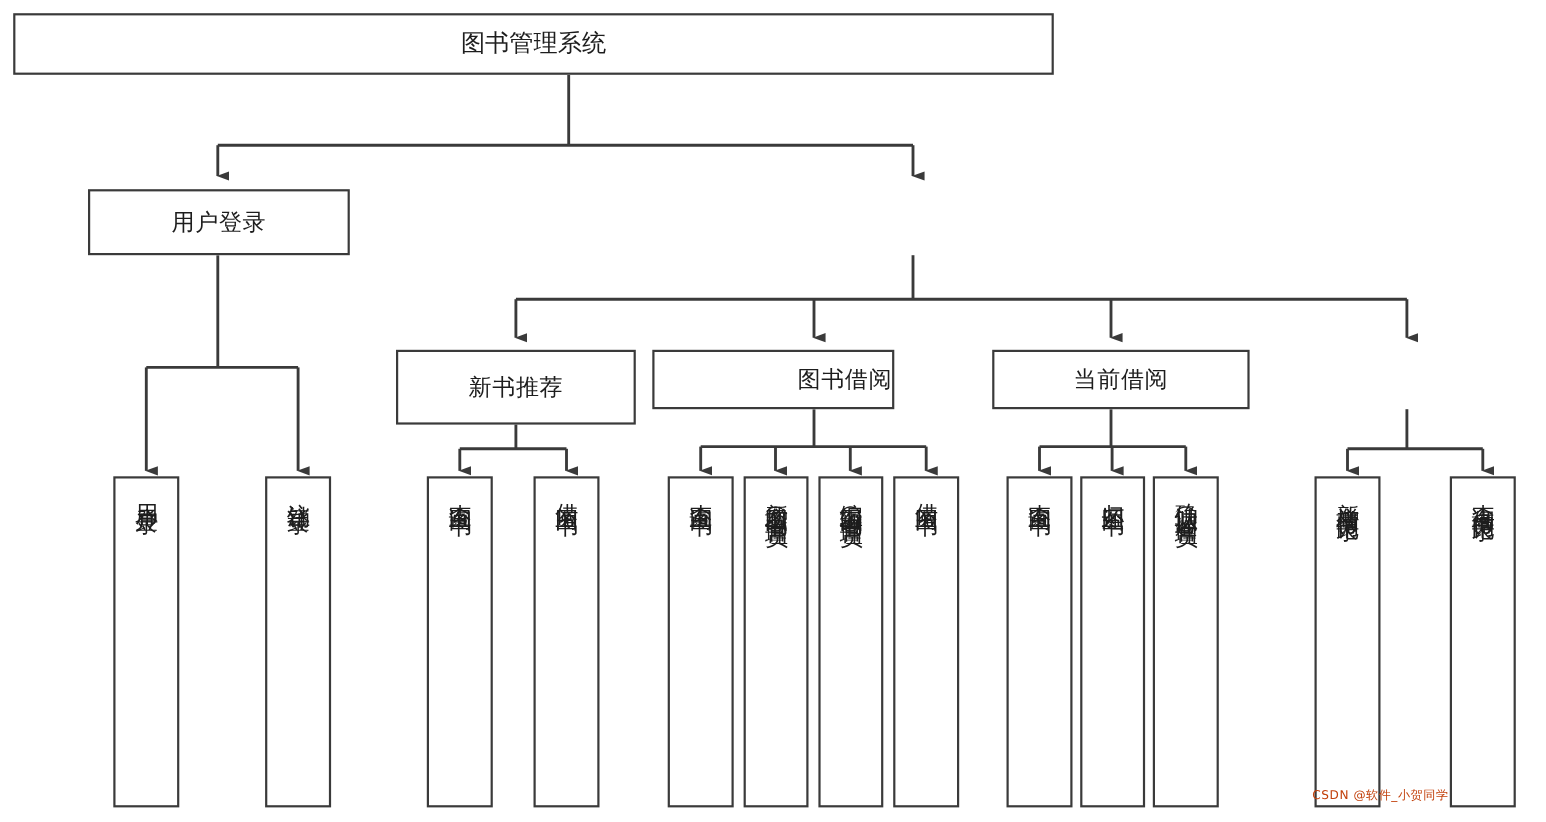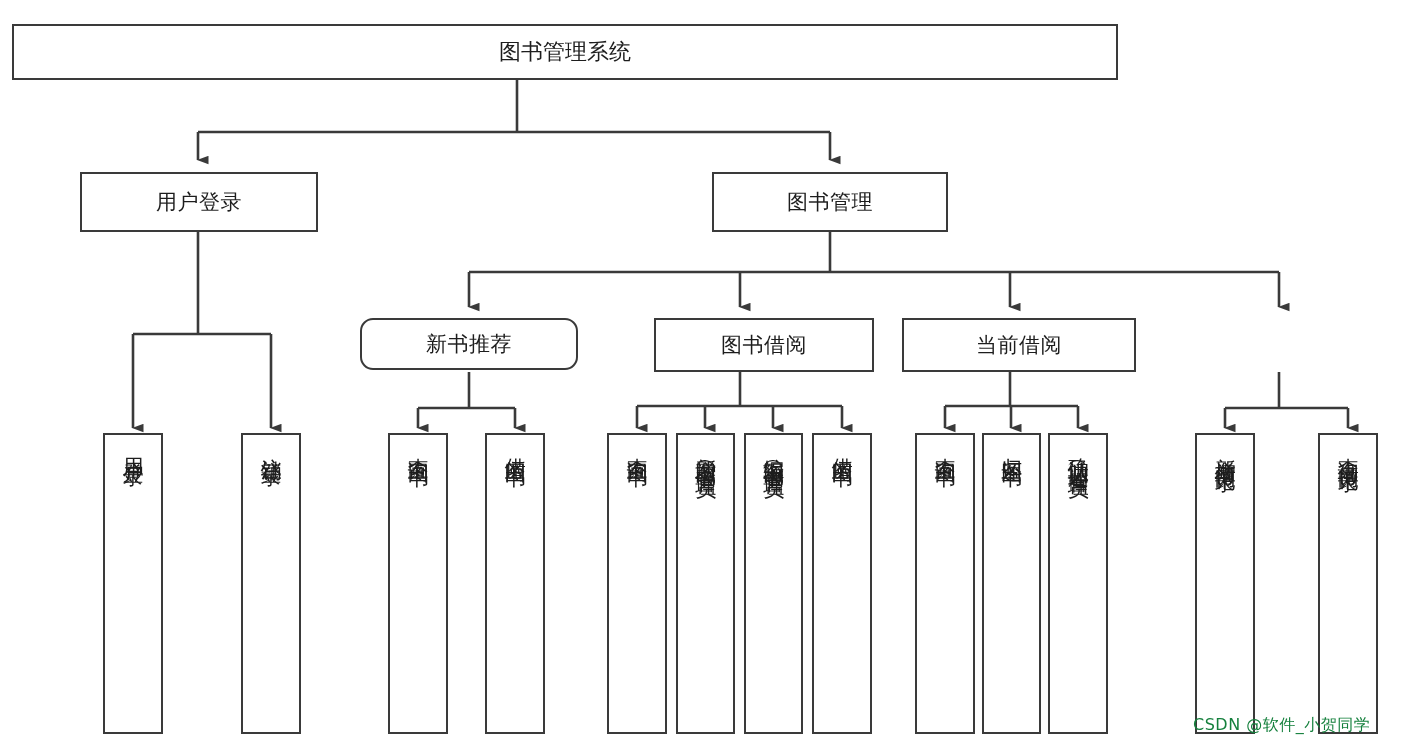--- a/index.html
+++ b/index.html
@@ -54,22 +54,22 @@
   }
   .node.v .vtext {
     writing-mode: vertical-rl;
     text-orientation: upright;
     display: block;
     letter-spacing: 3px;
     white-space: nowrap;
   }
   .watermark {
     position: absolute;
-    font-size: 16px;
-    color: #15803d;
+    font-size: 11px;
+    color: #c2410c;
     white-space: nowrap;
     letter-spacing: 0.5px;
   }
 </style>
 </head>
 <body>
 
 <div id="canvas">
 
   <svg id="wires" viewBox="0 0 1405 747" xmlns="http://www.w3.org/2000/svg">
@@ -116,35 +116,32 @@
       <path d="M1011,406 L1011,428" marker-end="url(#arrowhead)"></path>
       <path d="M1078,406 L1078,428" marker-end="url(#arrowhead)"></path>
 
       <path d="M1279,372 L1279,408"></path>
       <path d="M1225,408 L1348,408"></path>
       <path d="M1225,408 L1225,428" marker-end="url(#arrowhead)"></path>
       <path d="M1348,408 L1348,428" marker-end="url(#arrowhead)"></path>
     </g>
   </svg>
 
-  <div class="node root" style="left:12px; top:12px; width:1106px; height:56px;margin-top:12px;">
+  <div class="node root" style="left:12px; top:12px; width:946px; height:56px;">
     <span>图书管理系统</span>
   </div>
 
   <div class="node h" style="left:80px; top:172px; width:238px; height:60px;">
     <span>用户登录</span>
   </div>
-  <div class="node h" style="left:712px; top:172px; width:236px; height:60px;">
-    <span>图书管理</span>
-  </div>
 
-  <div class="node h" style="left:360px; top:318px; width:218px; height:52px;border-radius:13px;">
+  <div class="node h" style="left:360px; top:318px; width:218px; height:68px;">
     <span>新书推荐</span>
   </div>
-  <div class="node h" style="left:654px; top:318px; width:220px; height:54px;">
+  <div class="node h" style="left:593px; top:318px; width:220px; height:54px;justify-content:flex-end;">
     <span>图书借阅</span>
   </div>
   <div class="node h" style="left:902px; top:318px; width:234px; height:54px;">
     <span>当前借阅</span>
   </div>
 
   <div class="node v" style="left:103px; top:433px; width:60px; height:301px;">
     <span class="vtext">用户登录</span>
   </div>
   <div class="node v" style="left:241px; top:433px; width:60px; height:301px;">

